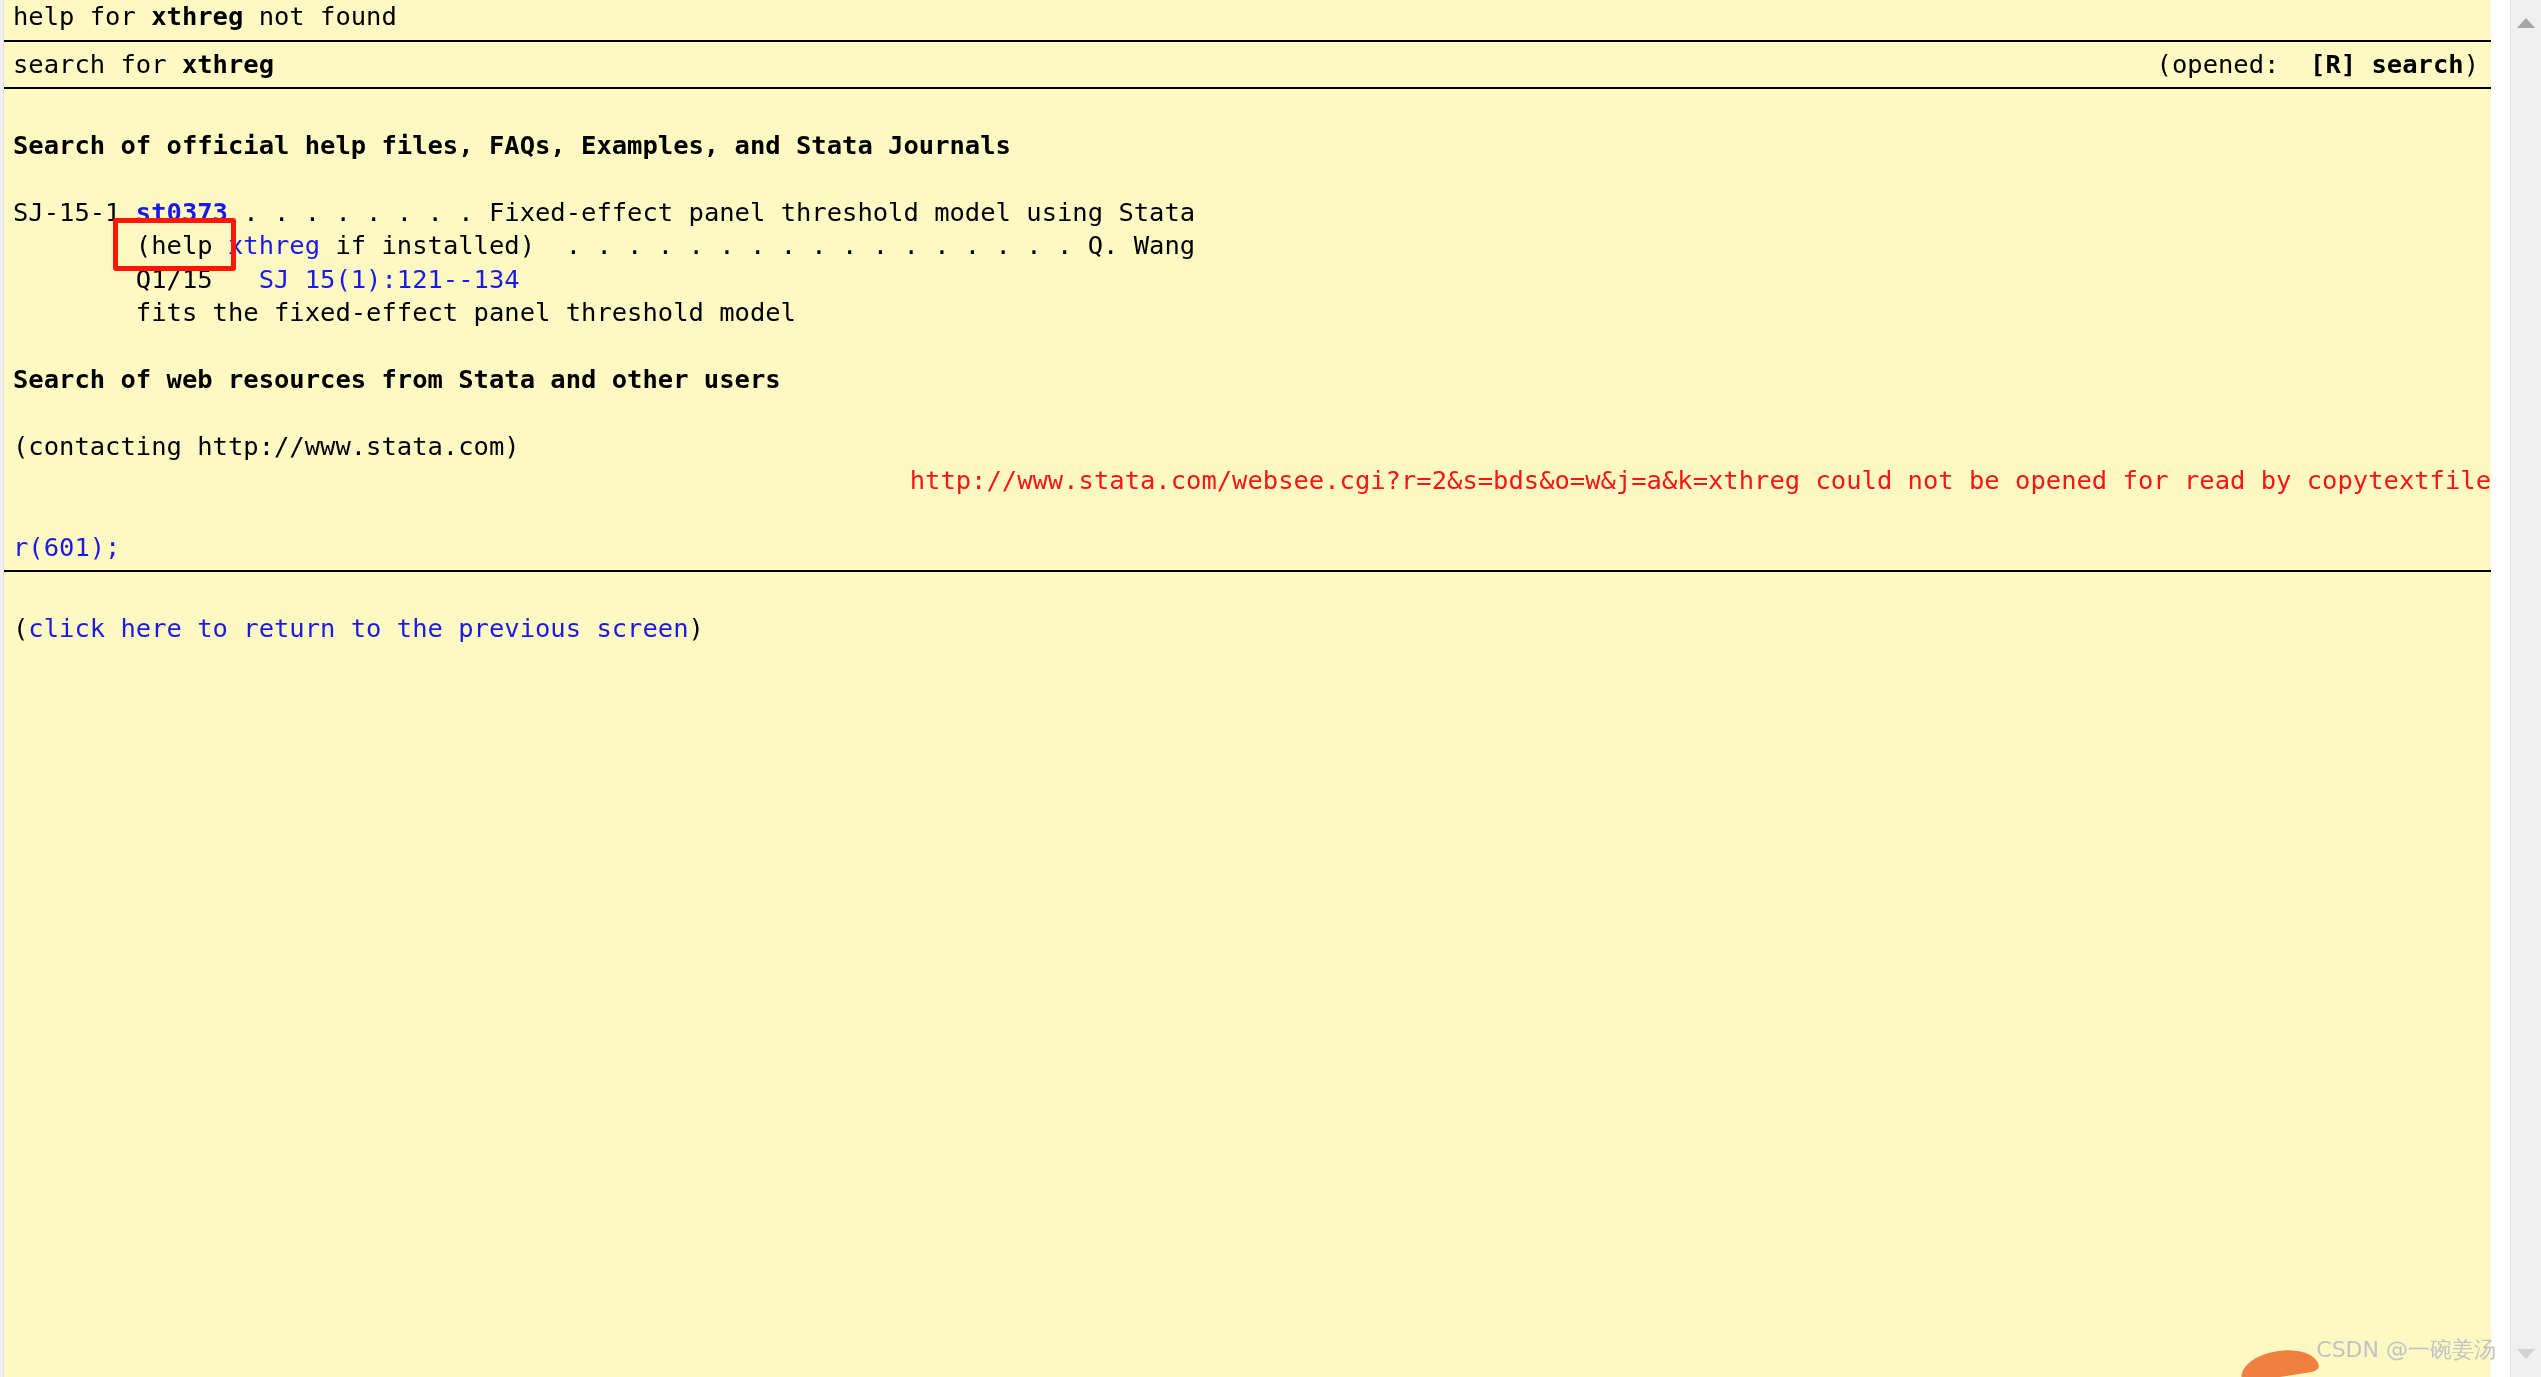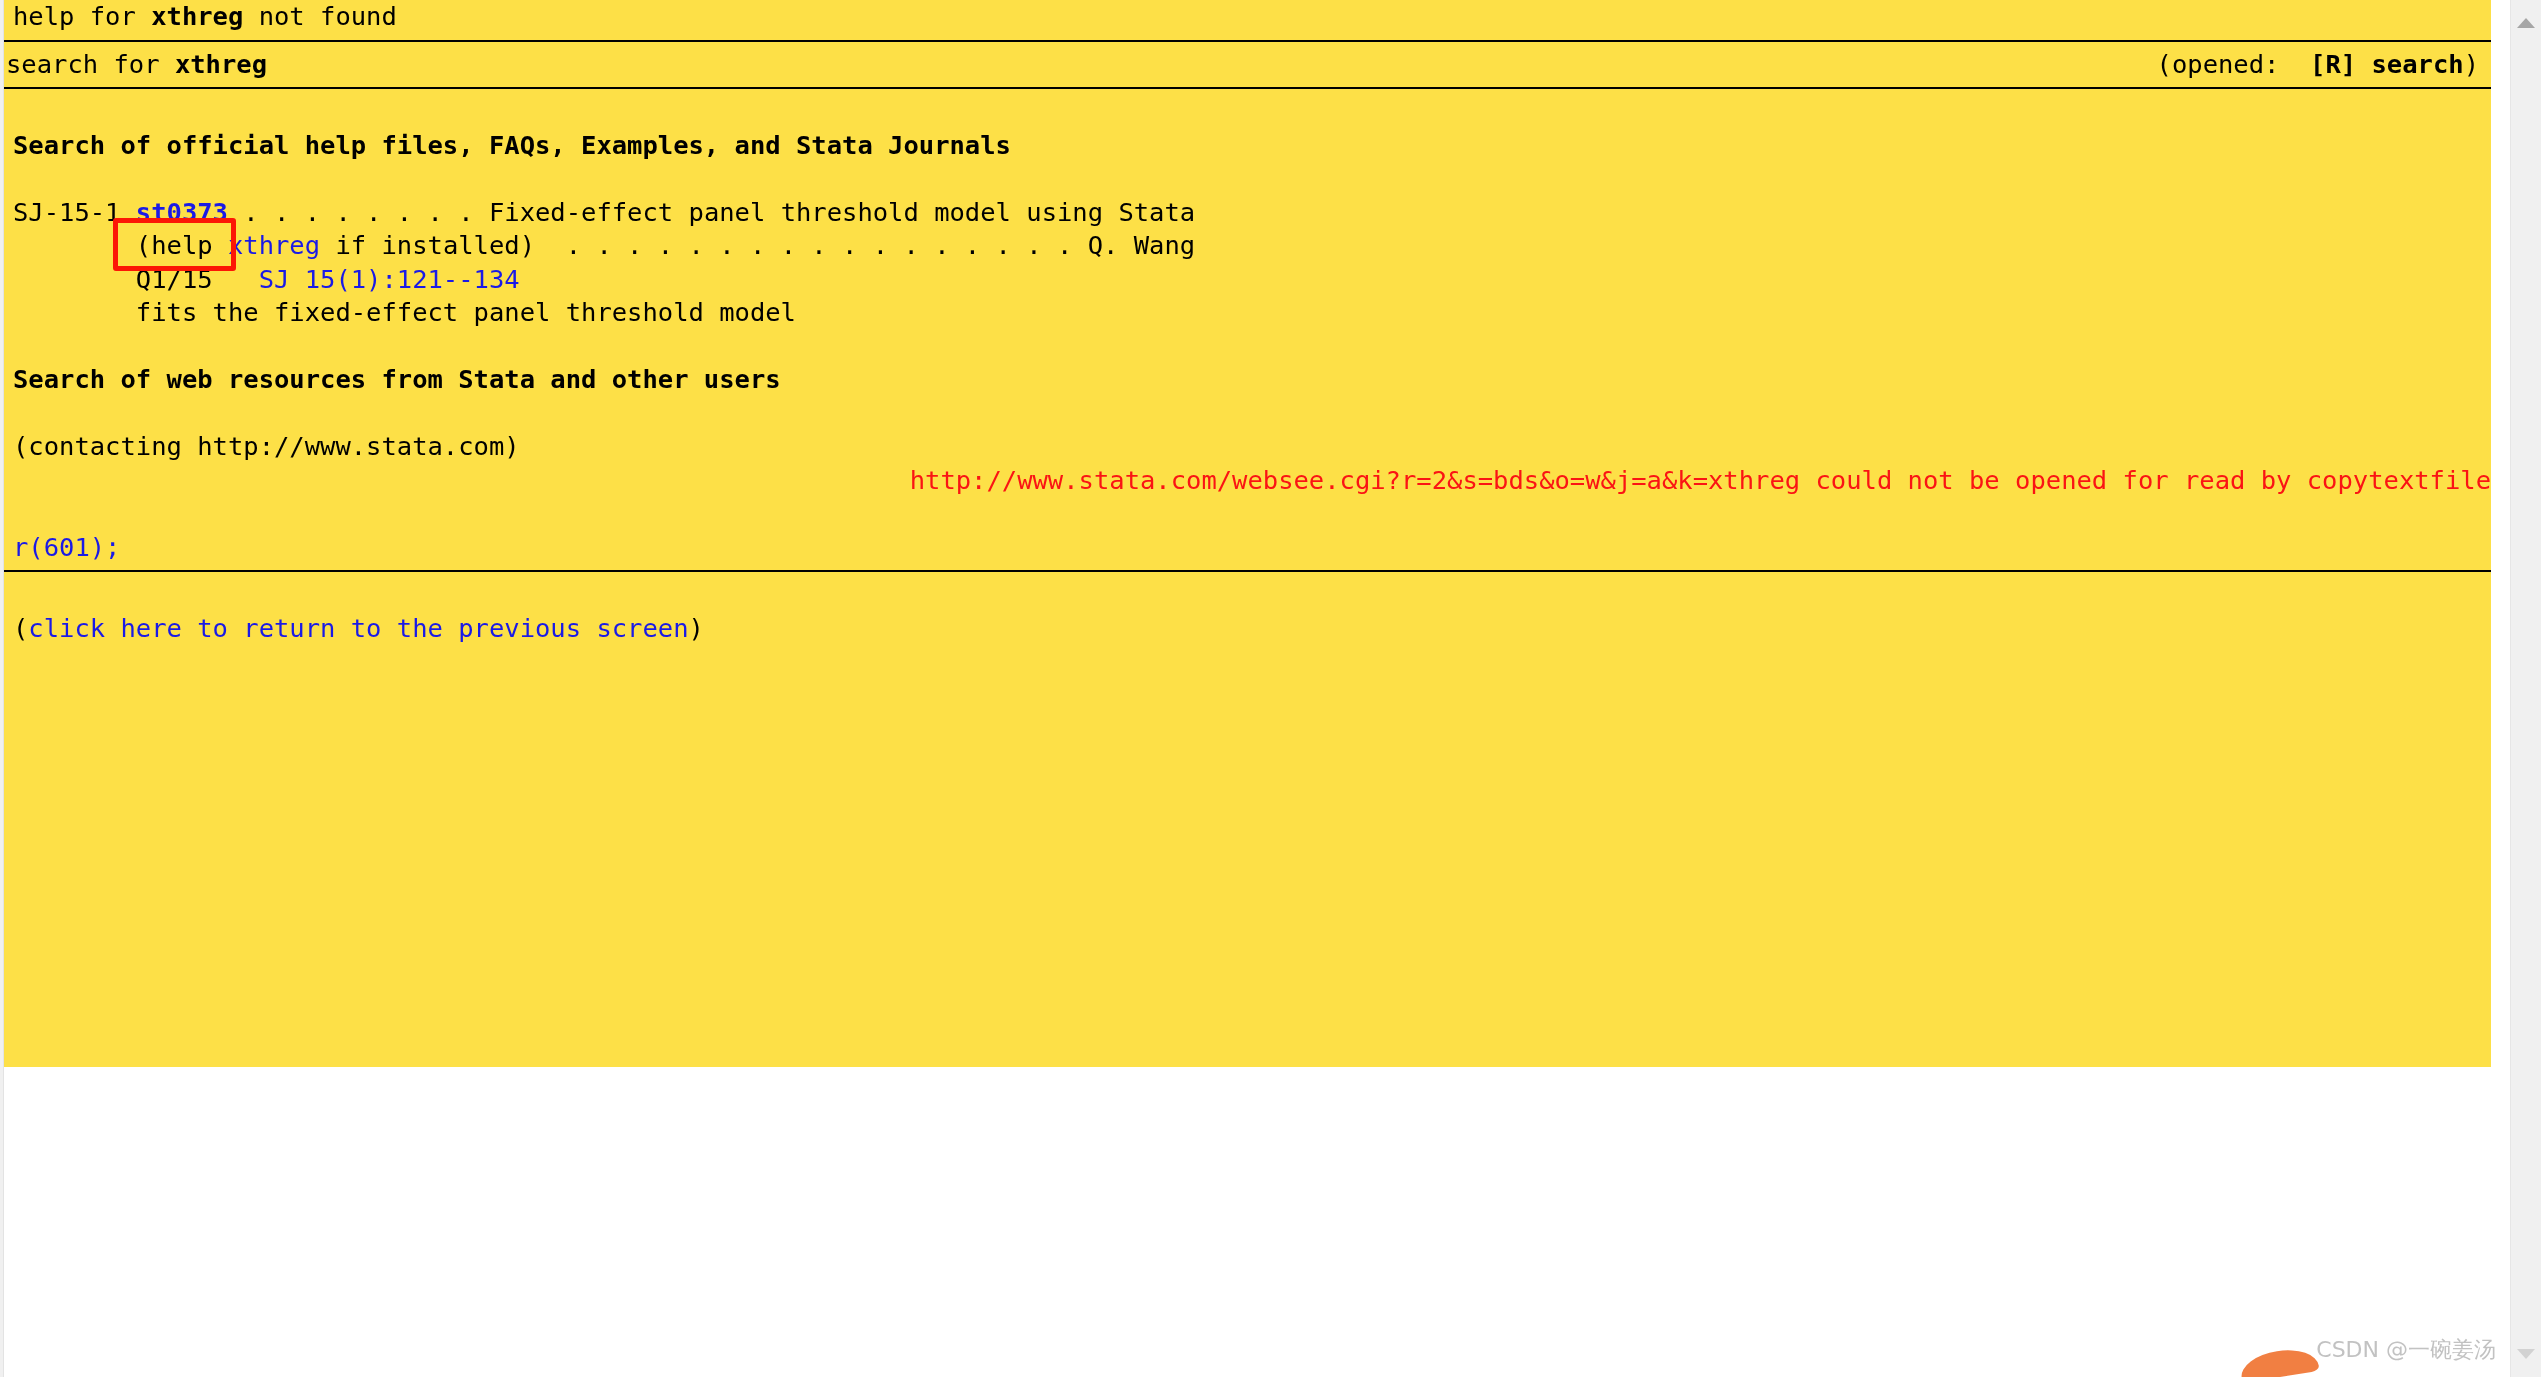--- a/index.html
+++ b/index.html
@@ -35,22 +35,22 @@
     background: #f0f0f0;
     border-right: 1px solid #e3e3e3;
   }
 
   
   #results-pane {
     position: absolute;
     left: 4px;
     top: 0;
     width: 2487px;
-    height: 1067px;
-    background: #fde047;
+    height: 1377px;
+    background: #fef9c3;
     overflow: hidden;
     font-size: 25.5px;
     line-height: 33.5px;
     color: #000000;
     padding: 0;
     box-sizing: border-box;
   }
 
   .line {
     white-space: pre;
@@ -81,21 +81,21 @@
     font-weight: bold;
     text-underline-offset: 5px;
     text-decoration-thickness: 2px;
   }
 
   .row-split {
     display: flex;
     justify-content: space-between;
     white-space: pre;
     height: 33.5px;
-    padding-left: 2px;
+    padding-left: 9px;
     padding-right: 12px;
   }
 
   
   #annotation-box-st0373 {
     position: absolute;
     left: 113px;
     top: 218px;
     width: 123px;
     height: 53px;

